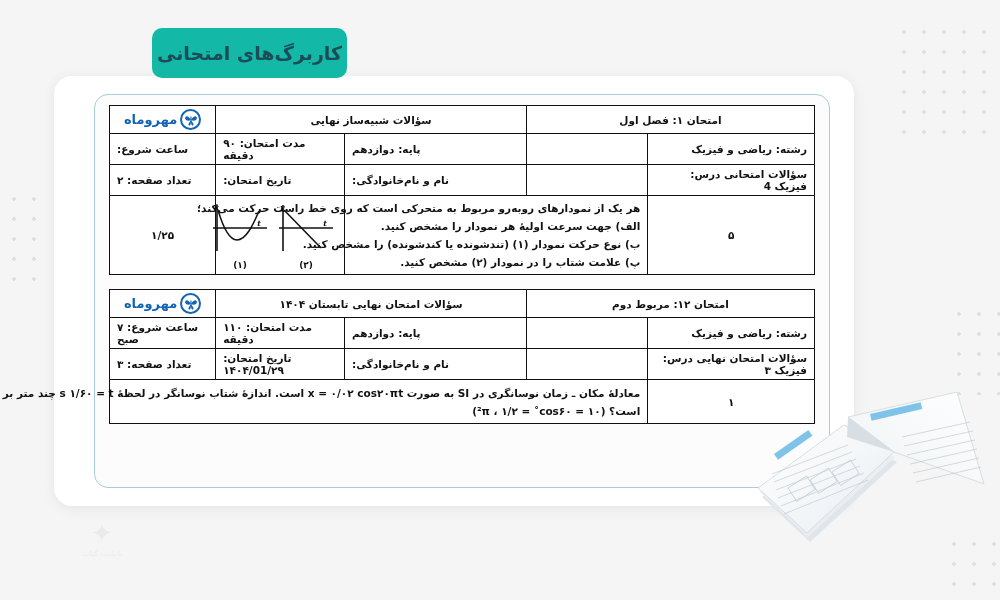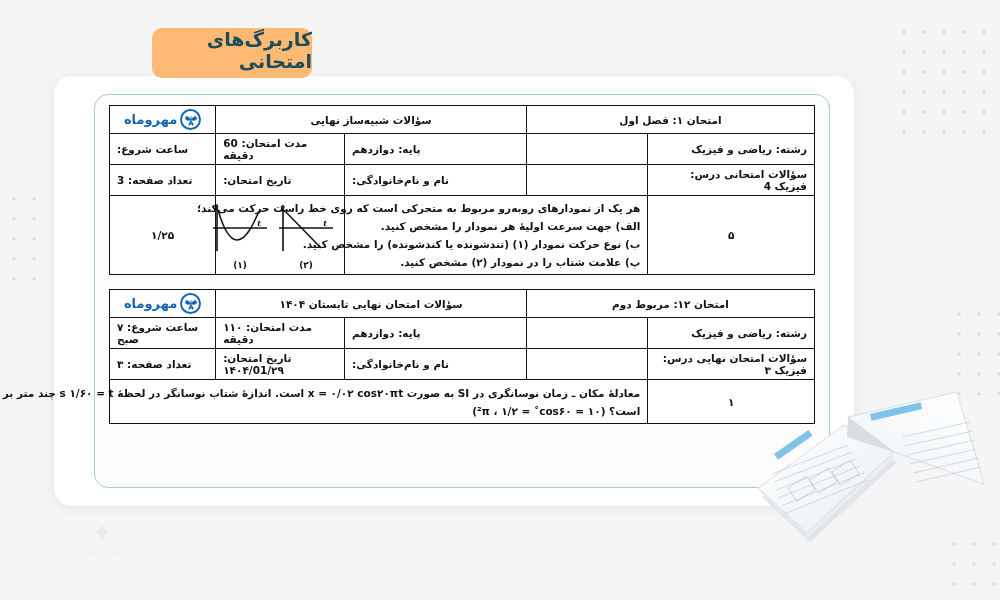--- a/index.html
+++ b/index.html
@@ -27,25 +27,26 @@
   .dot-top-right  { right: 0;  top: 18px;   width: 110px; height: 130px; }
   .dot-mid-right  { right: 0;  top: 300px;  width: 55px;  height: 95px; }
   .dot-left       { left: 0;   top: 185px;  width: 48px;  height: 110px; }
   .dot-bottom-right { right: 0; bottom: 0;  width: 60px;  height: 70px; }
 
   
   .badge {
     position: absolute;
     left: 152px;
     top: 28px;
-    width: 160px;
+    width: 195px;
     height: 50px;
-    background: #fdba74;
+    background: #14b8a6;
     border-radius: 10px;
     display: flex;
+    align-items: center;
     justify-content: center;
     z-index: 6;
   }
   .badge-text {
     color: #1b4c58;
     font-size: 19px;
     font-weight: bold;
     letter-spacing: -0.3px;
     direction: rtl;
   }
@@ -217,29 +218,29 @@
                   </svg>
                 </span>
                 <span class="logo-text">مهروماه</span>
               </span>
             </td>
           </tr>
           <tr>
             <td class="rtl">رشته: ریاضی و فیزیک</td>
             <td class="ctr"></td>
             <td class="ltr-n">پایه: دوازدهم</td>
-            <td class="ltr-n">مدت امتحان: 60 دقیقه</td>
+            <td class="ltr-n">مدت امتحان: ۹۰ دقیقه</td>
             <td class="ltr-n">ساعت شروع:</td>
           </tr>
           <tr>
             <td class="rtl">سؤالات امتحانی درس: فیزیک 4</td>
             <td class="ctr"></td>
             <td class="ltr-n">نام و نام‌خانوادگی:</td>
             <td class="ltr-n">تاریخ امتحان:</td>
-            <td class="ltr-n">تعداد صفحه: 3</td>
+            <td class="ltr-n">تعداد صفحه: ۲</td>
           </tr>
           <tr>
             <td class="q-num">۵</td>
             <td class="q-body" colspan="2">
               <div class="q-line">هر یک از نمودارهای روبه‌رو مربوط به متحرکی است که روی خط راست حرکت می‌کند؛</div>
               <div class="q-line">الف) جهت سرعت اولیهٔ هر نمودار را مشخص کنید.</div>
               <div class="q-line">ب) نوع حرکت نمودار (۱) (تندشونده یا کندشونده) را مشخص کنید.</div>
               <div class="q-line">پ) علامت شتاب را در نمودار (۲) مشخص کنید.</div>
             </td>
             <td class="q-figs">

